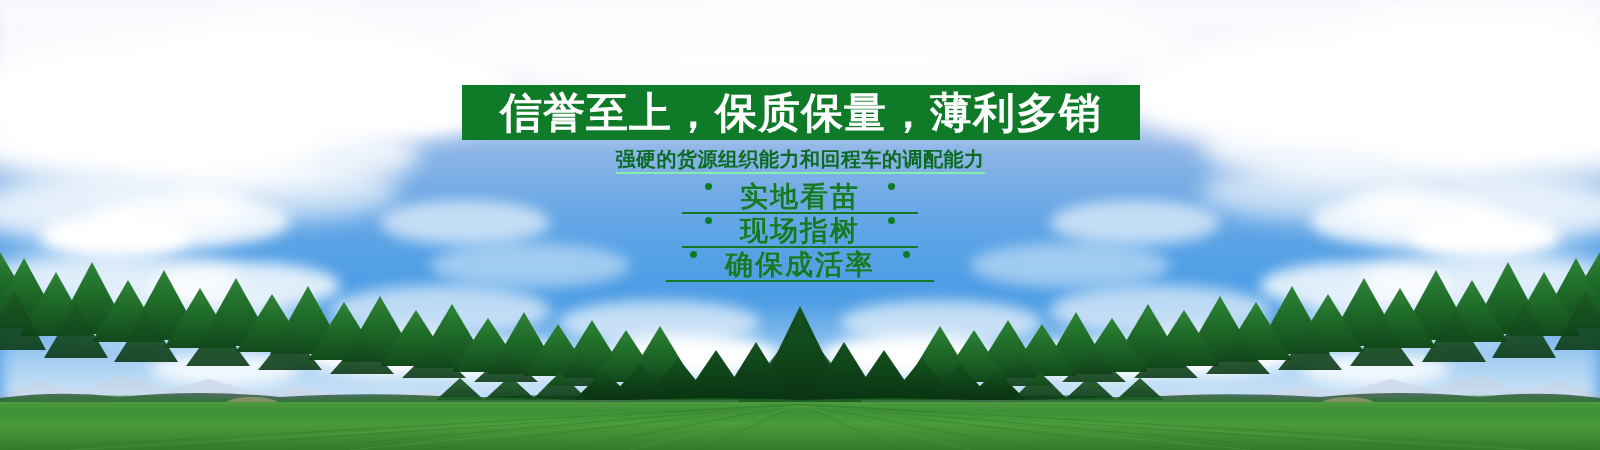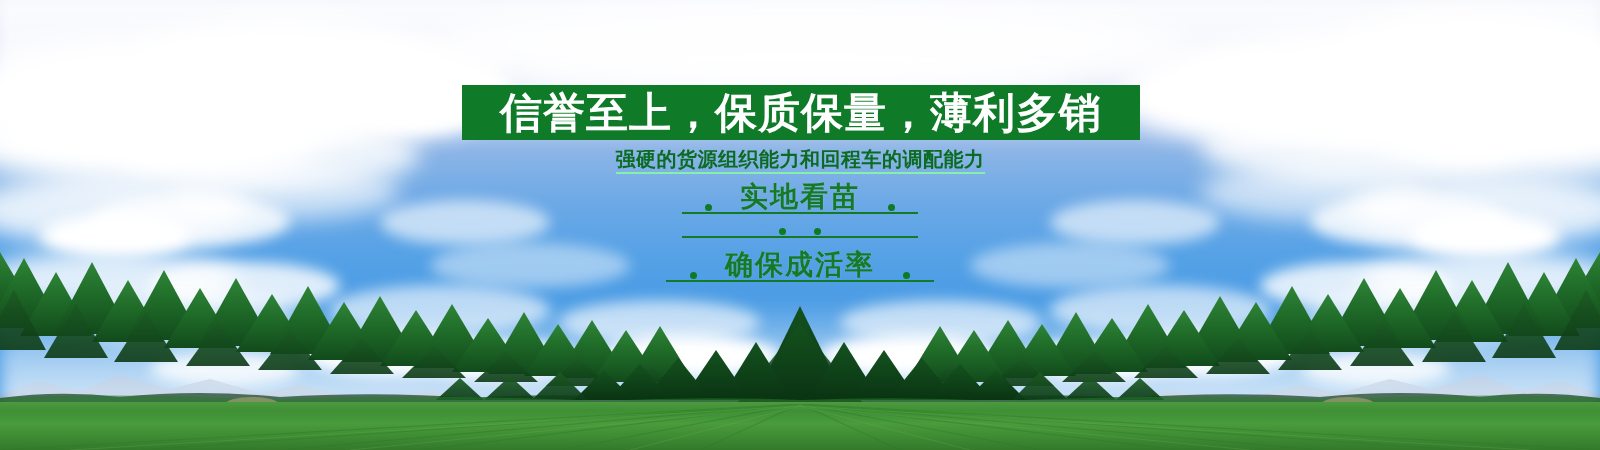--- a/index.html
+++ b/index.html
@@ -53,21 +53,21 @@
     font-family:Liberation Serif, serif;}
 
   .subtitle{position:absolute;left:0;top:148px;width:1600px;text-align:center;}
   .subtitle .s{display:inline-block;color:#0b6b20;font-size:20px;font-weight:bold;
     letter-spacing:.5px;border-bottom:2px solid #86efac;padding-bottom:2px;line-height:1.1;
     font-family:"DejaVu Sans","Liberation Sans",sans-serif;}
 
   .list{position:absolute;left:0;top:180px;width:1600px;}
   .row{position:relative;width:1600px;height:34px;display:flex;align-items:center;
     justify-content:center;}
-  .row .inner{position:relative;display:flex;align-items:flex-end;justify-content:center;
+  .row .inner{position:relative;display:flex;align-items:flex-start;justify-content:center;
     gap:28px;}
   .row .dot{width:7px;height:7px;border-radius:50%;background:#0d7a24;flex:0 0 auto;}
   .row .lbl{color:#147a27;font-size:28px;font-weight:bold;white-space:nowrap;
     letter-spacing:2px;line-height:1;
     font-family:"DejaVu Sans","Liberation Sans",sans-serif;
     text-shadow:0 0 1px rgba(255,255,255,.35);}
   .row .rule{position:absolute;left:50%;transform:translateX(-50%);bottom:-3px;
     height:2px;background:#147a27;}
 </style>
 </head>
@@ -313,20 +313,21 @@
           <span class="dot"></span>
           <span class="lbl">实地看苗</span>
           <span class="dot"></span>
           <span class="rule" style="width:236px"></span>
         </div>
       </div>
 
       <div class="row">
         <div class="inner">
           <span class="dot"></span>
+          <span class="lbl">现场指树</span>
           <span class="dot"></span>
           <span class="rule" style="width:236px"></span>
         </div>
       </div>
 
 
 
       <div class="row">
         <div class="inner">
           <span class="dot"></span>

